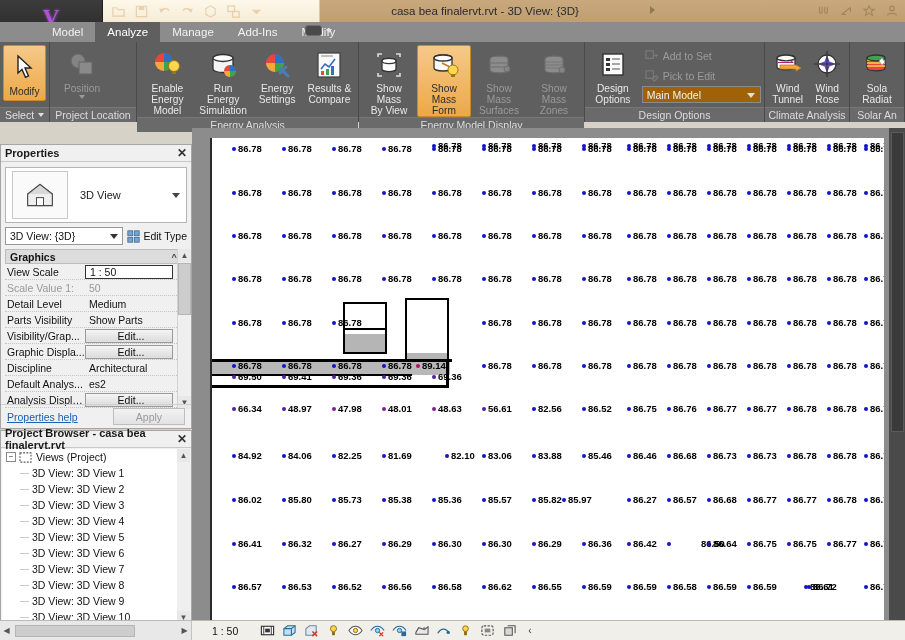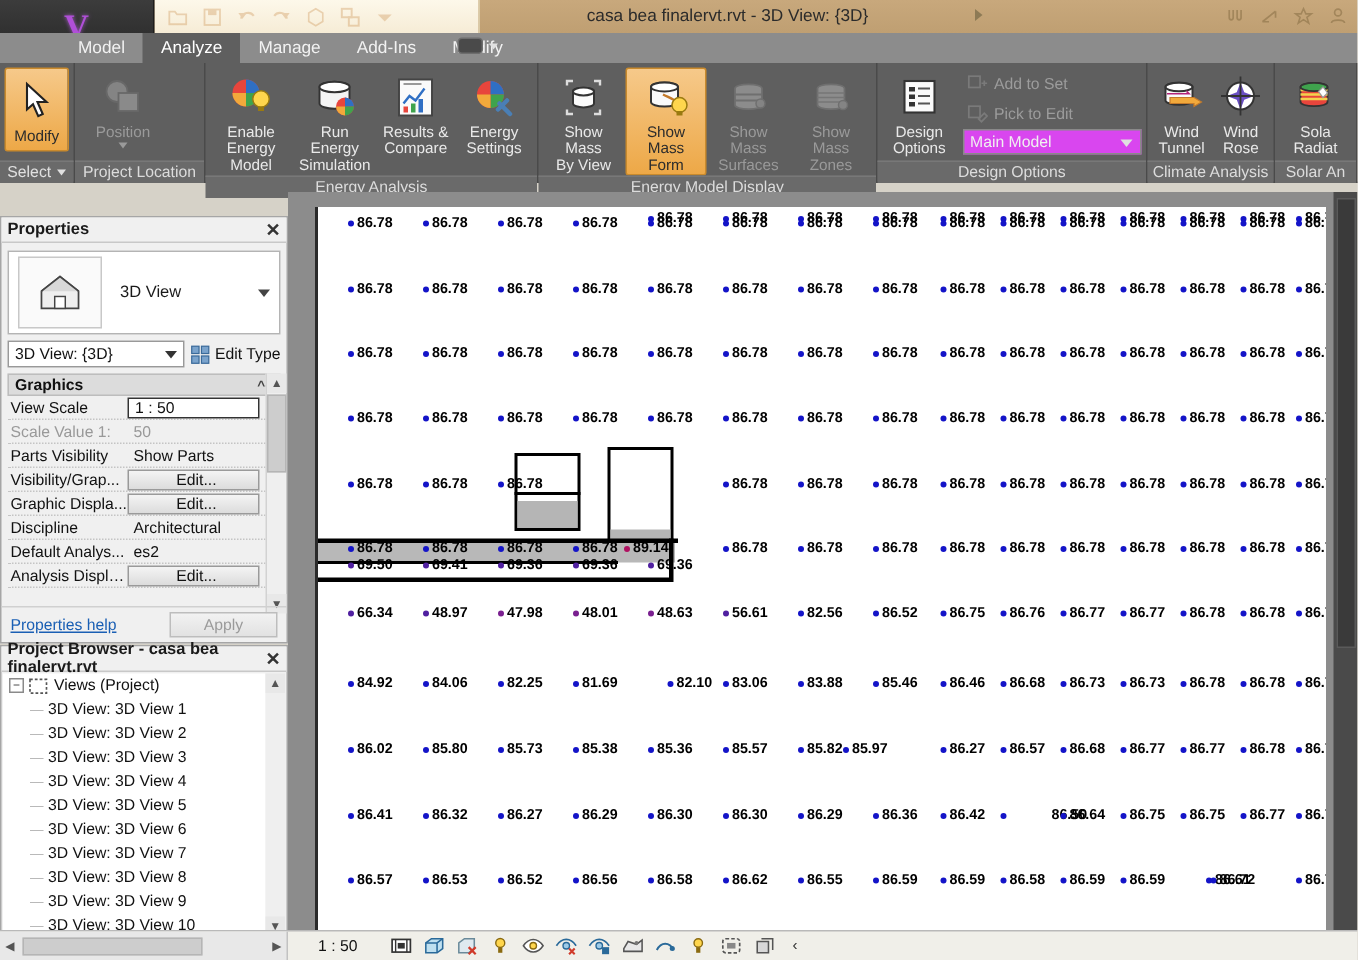--- a/index.html
+++ b/index.html
@@ -120,21 +120,21 @@
   .icn svg { width: 32px; height: 32px; display: block; }
 
   .select-label {
     font-size: 10.5px; color: #e0e0e0; display: flex;
     align-items: center; gap: 4px; justify-content: center;
   }
   .sel-caret { width: 0; height: 0; border-top: 4px solid #e0e0e0;
                border-left: 3px solid transparent; border-right: 3px solid transparent; }
 
   .combo {
-    height: 17px; background: #d946ef; border: 1px solid #8a8a8a;
+    height: 17px; background: #a16207; border: 1px solid #8a8a8a;
     display: flex; align-items: center; padding: 0 4px;
     font-size: 10.5px; color: #f0f0f0; position: relative;
   }
   .combo .cc { position: absolute; right: 5px; top: 6px;
                width: 0; height: 0; border-top: 5px solid #e0e0e0;
                border-left: 4px solid transparent; border-right: 4px solid transparent; }
 
   .stack-item {
     display: flex; align-items: center; gap: 4px; height: 19px;
     font-size: 10.5px; color: #9c9c9c; padding-left: 2px;
@@ -460,43 +460,43 @@
               <path d="M23 22 L29 22 A6 6 0 0 1 23 28 Z" fill="#3fa34d"></path>
               <path d="M23 22 L23 28 A6 6 0 0 1 17 22 Z" fill="#f2a93b"></path>
             </svg>
           </span>
           <span class="lbl">Run Energy
 Simulation</span>
         </div>
         <div class="btn">
           <span class="icn">
             <svg viewBox="0 0 32 32">
+              <circle cx="14" cy="14" r="9" fill="#e8453c"></circle>
+              <path d="M14 14 L14 5 A9 9 0 0 1 23 14 Z" fill="#2f6fc4"></path>
+              <path d="M14 14 L23 14 A9 9 0 0 1 14 23 Z" fill="#3fa34d"></path>
+              <path d="M14 14 L14 23 A9 9 0 0 1 5 14 Z" fill="#f2a93b"></path>
+              <path d="M20 20l7 7M25 18l-6 6" stroke="#4a7fb5" stroke-width="3" stroke-linecap="round"></path>
+            </svg>
+          </span>
+          <span class="lbl">Energy
+Settings</span>
+        </div>
+        <div class="btn">
+          <span class="icn">
+            <svg viewBox="0 0 32 32">
               <rect x="5" y="4" width="22" height="24" fill="#fafafa" stroke="#444" stroke-width="1.3"></rect>
               <path d="M8 20l4-5 4 3 6-8" fill="none" stroke="#2f6fc4" stroke-width="1.6"></path>
               <rect x="8" y="22" width="3" height="4" fill="#e8453c"></rect>
               <rect x="13" y="20" width="3" height="6" fill="#3fa34d"></rect>
               <rect x="18" y="17" width="3" height="9" fill="#2f6fc4"></rect>
               <path d="M8 7h12" stroke="#999" stroke-width="1.2"></path>
             </svg>
           </span>
           <span class="lbl">Results &amp;
 Compare</span>
-        </div>
-        <div class="btn">
-          <span class="icn">
-            <svg viewBox="0 0 32 32">
-              <circle cx="14" cy="14" r="9" fill="#e8453c"></circle>
-              <path d="M14 14 L14 5 A9 9 0 0 1 23 14 Z" fill="#2f6fc4"></path>
-              <path d="M14 14 L23 14 A9 9 0 0 1 14 23 Z" fill="#3fa34d"></path>
-              <path d="M14 14 L14 23 A9 9 0 0 1 5 14 Z" fill="#f2a93b"></path>
-              <path d="M20 20l7 7M25 18l-6 6" stroke="#4a7fb5" stroke-width="3" stroke-linecap="round"></path>
-            </svg>
-          </span>
-          <span class="lbl">Energy
-Settings</span>
         </div>
       </div>
       <div class="panel-title">Energy Analysis</div>
     </div>
 
     <div class="panel" style="width:226px">
       <div class="panel-row">
         <div class="btn wide">
           <span class="icn">
             <svg viewBox="0 0 32 32">
@@ -1412,20 +1412,24 @@
       <span class="chev">^^</span>
     </div>
     <div id="prop-rows">
         <div class="prow">
           <span class="k">View Scale</span>
           <span class="v boxed">1 : 50</span>
         </div>
         <div class="prow dim">
           <span class="k">Scale Value    1:</span>
           <span class="v">50</span>
+        </div>
+        <div class="prow">
+          <span class="k">Detail Level</span>
+          <span class="v">Medium</span>
         </div>
         <div class="prow">
           <span class="k">Parts Visibility</span>
           <span class="v">Show Parts</span>
         </div>
         <div class="prow">
           <span class="k">Visibility/Grap...</span>
           <span class="v btnlike">Edit...</span>
         </div>
         <div class="prow">

